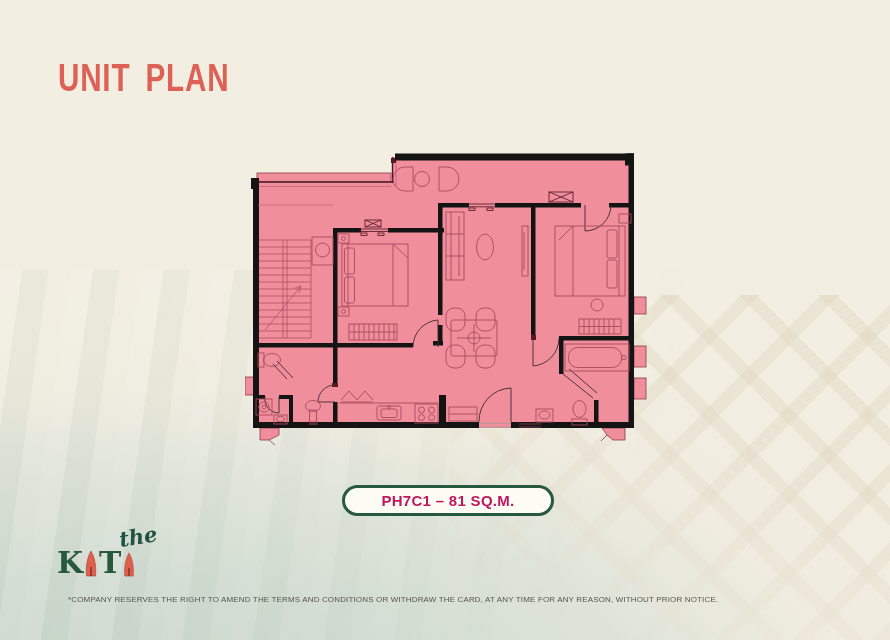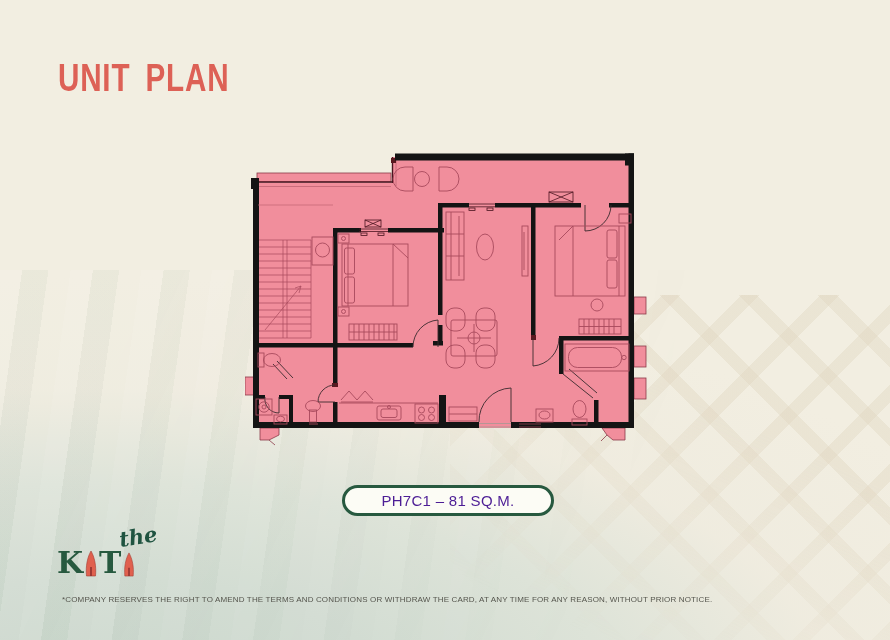--- a/index.html
+++ b/index.html
@@ -37,39 +37,39 @@
     letter-spacing:1px;word-spacing:8px;
     transform:scale(0.78,1.04);transform-origin:0 0;white-space:nowrap;
   }
   
   .plan{position:absolute;left:245px;top:148px;width:410px;height:300px;}
   
   .pill{
     position:absolute;left:342px;top:485px;width:212px;height:31px;
     background:#FCFCF5;border:3px solid #27593F;border-radius:17px;
     display:flex;align-items:center;justify-content:center;
-    font-weight:400;font-size:15px;color:#4c1d95;letter-spacing:.3px;
+    font-weight:700;font-size:15px;color:#be185d;letter-spacing:.3px;
     box-sizing:border-box;
   }
   
   .logo{position:absolute;left:57px;top:548px;width:180px;height:44px;}
   .logo-script{
     position:absolute;left:62px;top:-24px;
     font-family:"DejaVu Serif",serif;font-style:italic;font-weight:700;
     font-size:21px;color:#1F5340;transform:rotate(-9deg);
   }
   .logo-row{display:flex;align-items:flex-end;}
   .logo-letter{
     font-family:"DejaVu Serif",serif;font-weight:700;font-size:30px;line-height:1;
     color:#27593F;letter-spacing:0;
   }
   .sail{margin:0 1px 1px 1px;}
   
   .disclaimer{
-    position:absolute;left:62px;top:595px;width:530px;
+    position:absolute;left:68px;top:595px;width:530px;
     font-size:8px;color:#55554D;letter-spacing:.15px;white-space:nowrap;
   }
 </style>
 </head>
 <body>
 
 <div class="bg-water"></div>
 <div class="bg-diamonds"></div>
 
 <h1 class="title">UNIT PLAN</h1>

